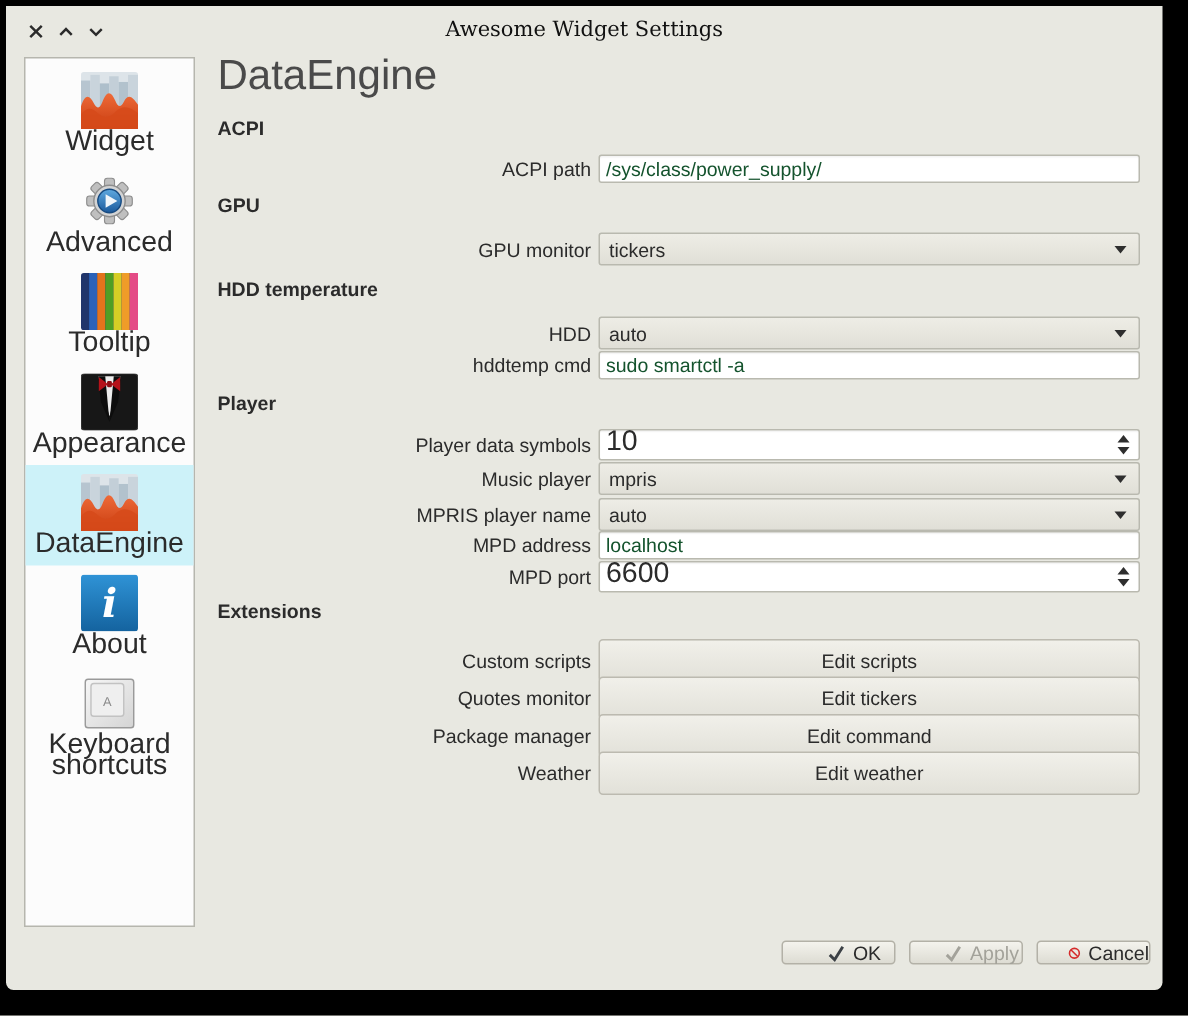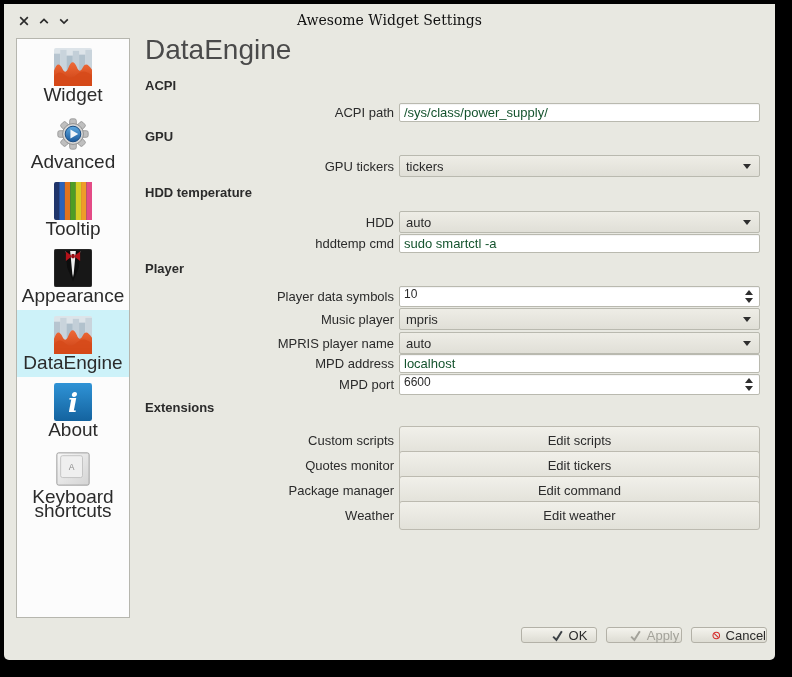--- a/index.html
+++ b/index.html
@@ -32,21 +32,21 @@
   .text-input{width:100%;height:19px;box-sizing:border-box;background:#fff;
               border:1px solid #b9b9af;border-radius:2px;font-size:13px;color:#14532d;
               padding:0 4px;font-family:inherit;box-shadow:inset 0 1px 1px rgba(0,0,0,.05);}
   .combobox{height:20px;background:linear-gradient(#eeede6,#e0dfd7);
             border:1px solid #b9b9af;border-radius:2px;display:flex;align-items:center;
             padding:0 6px;font-size:13px;color:#2b2b2b;cursor:pointer;position:relative;}
   .combo-arrow{position:absolute;right:8px;top:8px;width:0;height:0;
                border-left:4px solid transparent;border-right:4px solid transparent;
                border-top:5px solid #2e2e2e;}
   .spinbox{height:19px;background:#fff;border:1px solid #b9b9af;border-radius:2px;
-           display:flex;align-items:flex-start;padding:0 4px;font-size:12px;color:#2b2b2b;
+           display:flex;align-items:flex-end;padding:0 4px;font-size:19px;color:#2b2b2b;
            position:relative;box-shadow:inset 0 1px 1px rgba(0,0,0,.05);}
   .spin-arrows{position:absolute;right:6px;top:3px;display:flex;flex-direction:column;gap:3px;cursor:pointer;}
   .sp-up{width:0;height:0;border-left:4px solid transparent;border-right:4px solid transparent;
          border-bottom:5px solid #2e2e2e;}
   .sp-dn{width:0;height:0;border-left:4px solid transparent;border-right:4px solid transparent;
          border-top:5px solid #2e2e2e;}
   .edit-btn{width:100%;height:29px;background:linear-gradient(#f1f0ea,#e2e1d9);
             border:1px solid #bcbab0;border-radius:3px;font-size:13px;color:#2b2b2b;
             font-family:inherit;cursor:pointer;}
   
@@ -198,21 +198,21 @@
   <div class="section-h" style="top:181px">HDD temperature</div>
   <div class="section-h" style="top:257px">Player</div>
   <div class="section-h" style="top:396px">Extensions</div>
 
   <div class="row" style="top:99px">
     <div class="lbl">ACPI path</div>
     <div class="fld"><input class="text-input" type="text" value="/sys/class/power_supply/" style=""></div>
   </div>
 
   <div class="row" style="top:151px">
-    <div class="lbl">GPU tickers</div>
+    <div class="lbl">GPU monitor</div>
     <div class="fld">
       <div class="combobox">
         <span>tickers</span>
         <span class="combo-arrow"></span>
       </div>
     </div>
   </div>
 
   <div class="row" style="top:207px">
     <div class="lbl">HDD</div>

